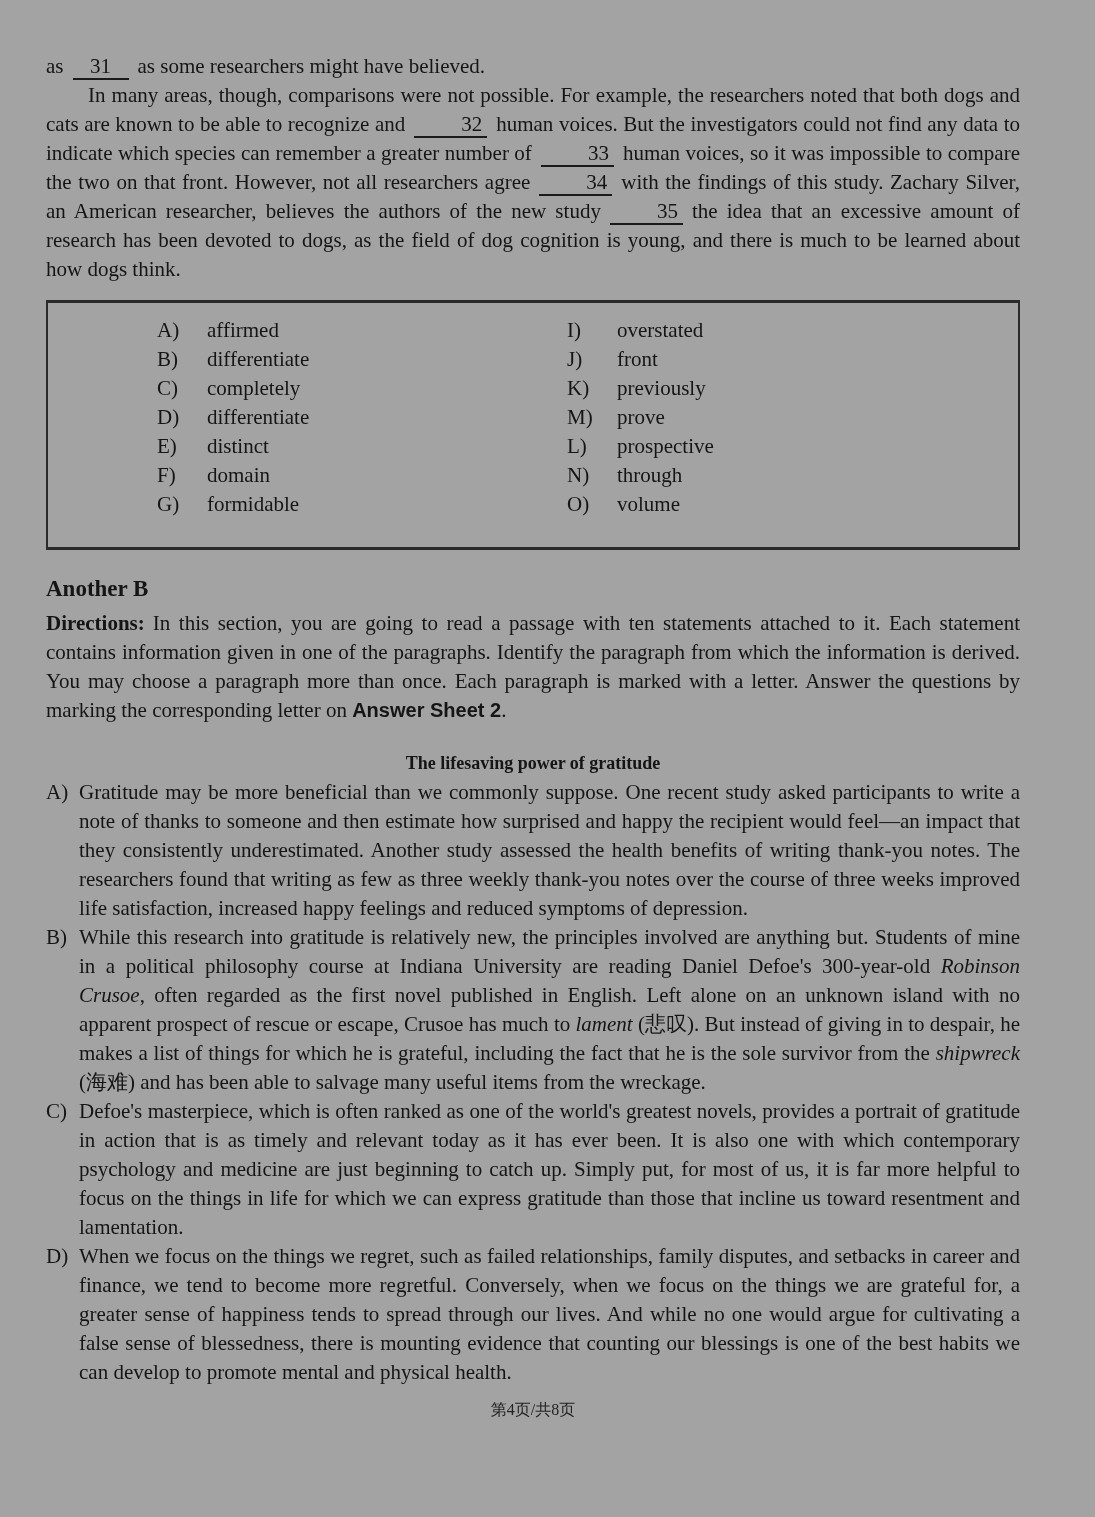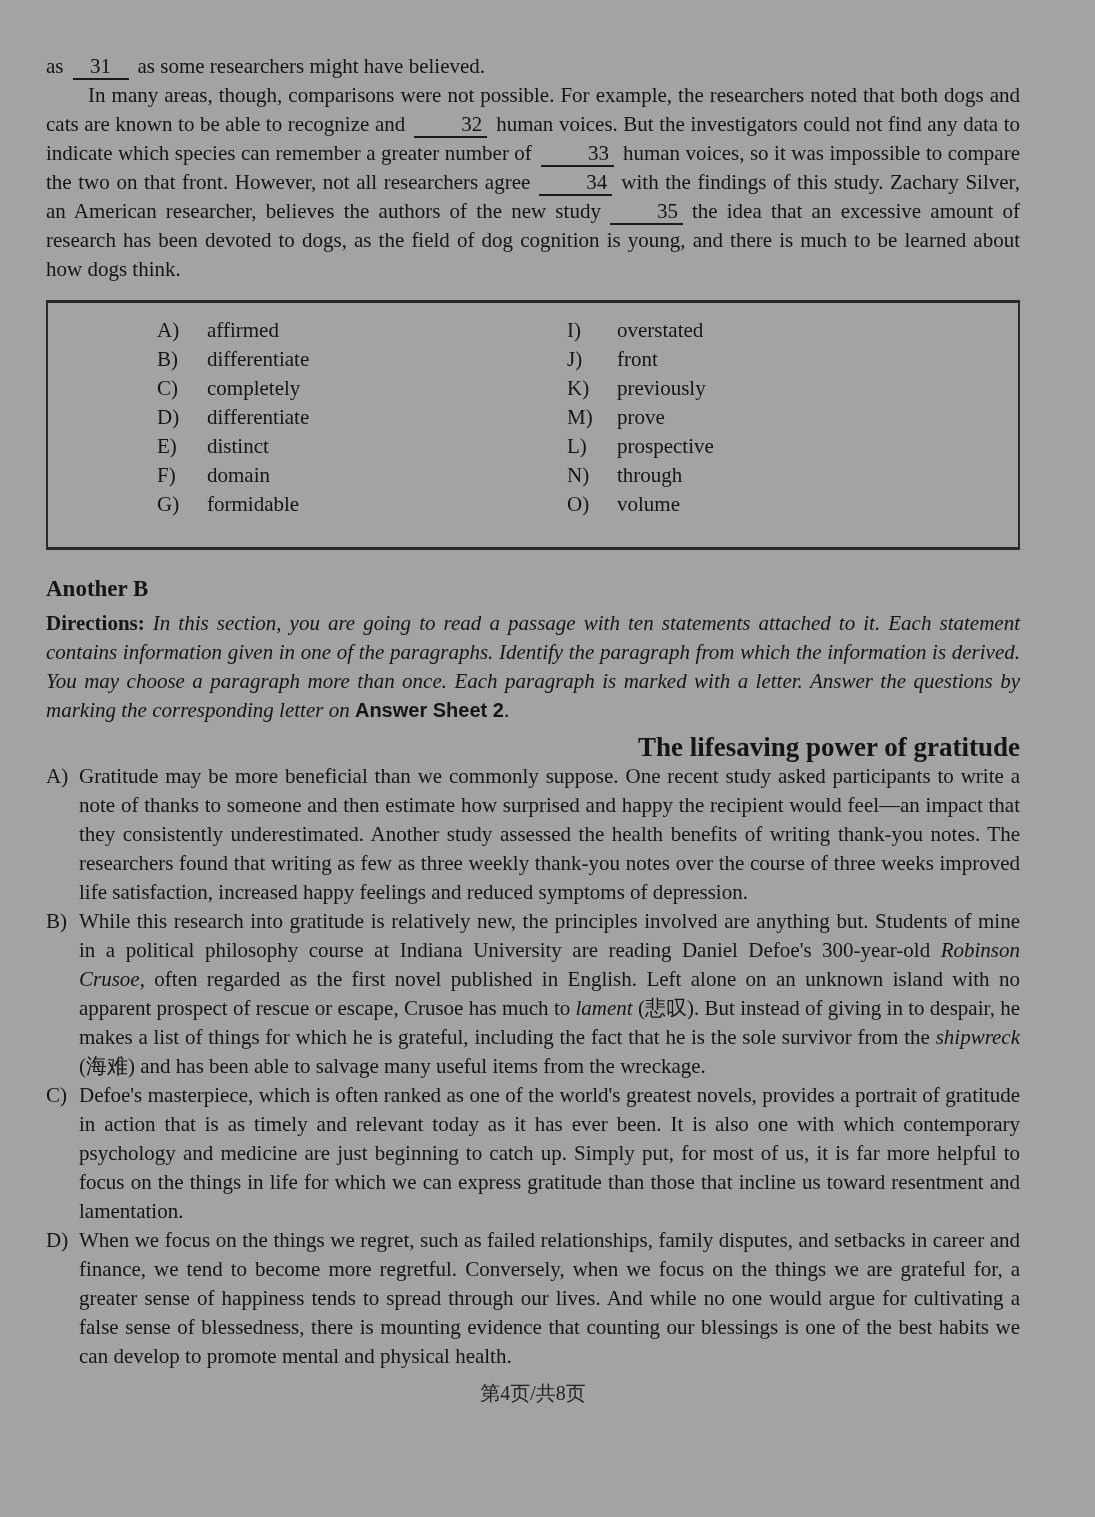--- a/index.html
+++ b/index.html
@@ -44,44 +44,44 @@
   .wb-row{height:29px;line-height:29px;white-space:nowrap;}
   .wb-key{display:inline-block;width:50px;}
   .section-heading{
     margin-top:24px;
     font-size:23px;
     font-weight:bold;
     line-height:29px;
   }
   .directions{margin-top:6px;}
   .dir-label{font-weight:bold;font-style:normal;margin-right:8px;}
-  .dir-body{font-style:italic;}
+  .dir-body{}
   .answer-sheet{
     font-family:"Liberation Sans","DejaVu Sans",sans-serif;
     font-weight:bold;
     font-size:20px;
   }
   .passage-title{
-    margin-top:8px;
-    text-align:right;
+    margin-top:24px;
+    text-align:center;
     font-weight:bold;
-    font-size:27px;
+    font-size:18px;
     line-height:29px;
   }
   .para{
     position:relative;
     padding-left:33px;
     text-align:justify;
   }
   .para-label{position:absolute;left:0;top:0;}
   .ital{font-style:italic;}
   .footer{
     margin-top:8px;
     text-align:center;
-    font-size:20px;
+    font-size:16px;
     color:#222;
   }
 </style>
 </head>
 <body>
 
 <div class="page">
 
   <p class="jt"><span>as</span><span class="blank">31</span><span>as some researchers might have believed.</span></p>
 

